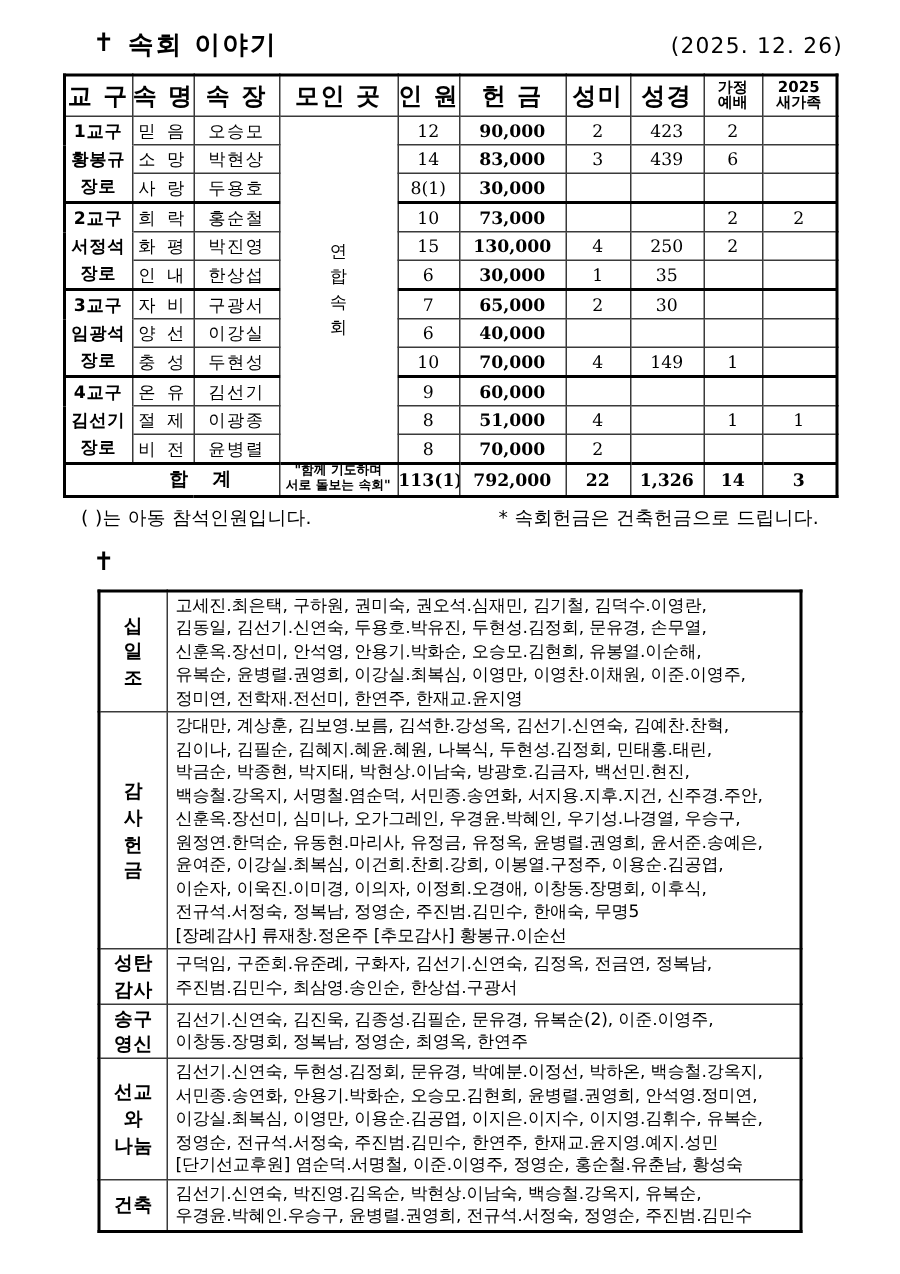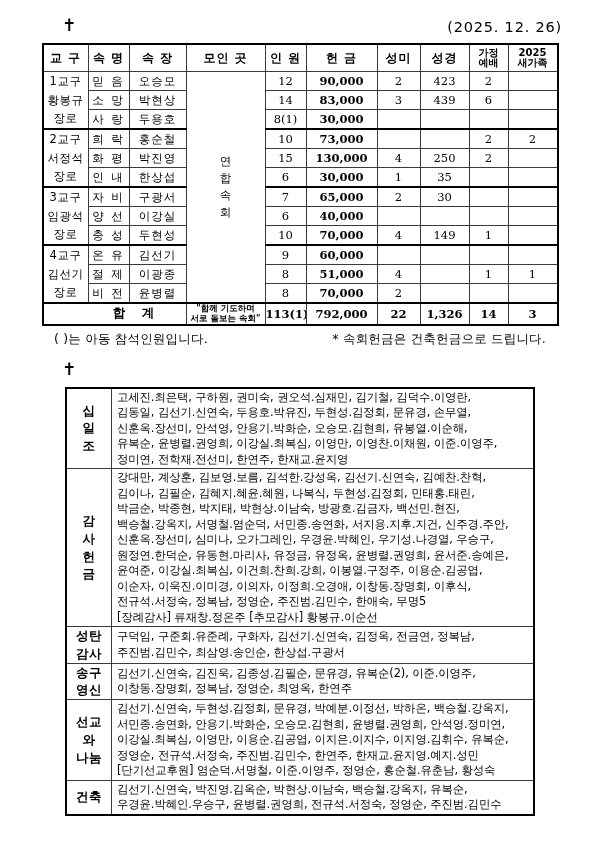--- a/index.html
+++ b/index.html
@@ -66,30 +66,30 @@
     overflow: hidden;
     white-space: nowrap;
   }
   #sokhoe-table {
     width: 470px;
     border: 2px solid #000;
   }
   #sokhoe-table th {
     font-weight: bold;
     height: 26px;
-    font-size: 12px;
+    font-size: 16px;
     letter-spacing: 1px;
   }
   #sokhoe-table th.two-line {
     font-size: 10px;
     letter-spacing: 0;
     line-height: 1.04;
   }
   #sokhoe-table th.two-line span { display: block; }
-  .c-gugu   { width: 44px; font-weight: normal; font-size: 11px; letter-spacing: 0.5px;}
+  .c-gugu   { width: 44px; font-weight: bold; font-size: 11px; letter-spacing: 0.5px;}
   .c-name   { width: 40px; letter-spacing: 2px; }
   .c-leader { width: 56px; letter-spacing: 1px; }
   .c-place  { width: 78px; }
   .c-people { width: 40px; }
   .c-offer  { width: 70px; font-weight: bold; }
   .c-rice   { width: 42px; }
   .c-bible  { width: 48px; }
   .c-home   { width: 38px; }
   .c-newfam { width: 48px; }
 
@@ -159,20 +159,21 @@
   }
   #offering-table td.names div { white-space: nowrap; }
 </style>
 </head>
 <body>
 
 <div class="page">
 
   <div class="section-head">
     <span class="cross-icon">✝</span>
+    <span class="section-title">속회 이야기</span>
     <span class="section-date">(2025. 12. 26)</span>
   </div>
 
   <table class="grid" id="sokhoe-table">
     <thead>
       <tr>
         <th class="c-gugu">교 구</th>
         <th class="c-name">속 명</th>
         <th class="c-leader">속 장</th>
         <th class="c-place">모인 곳</th>

